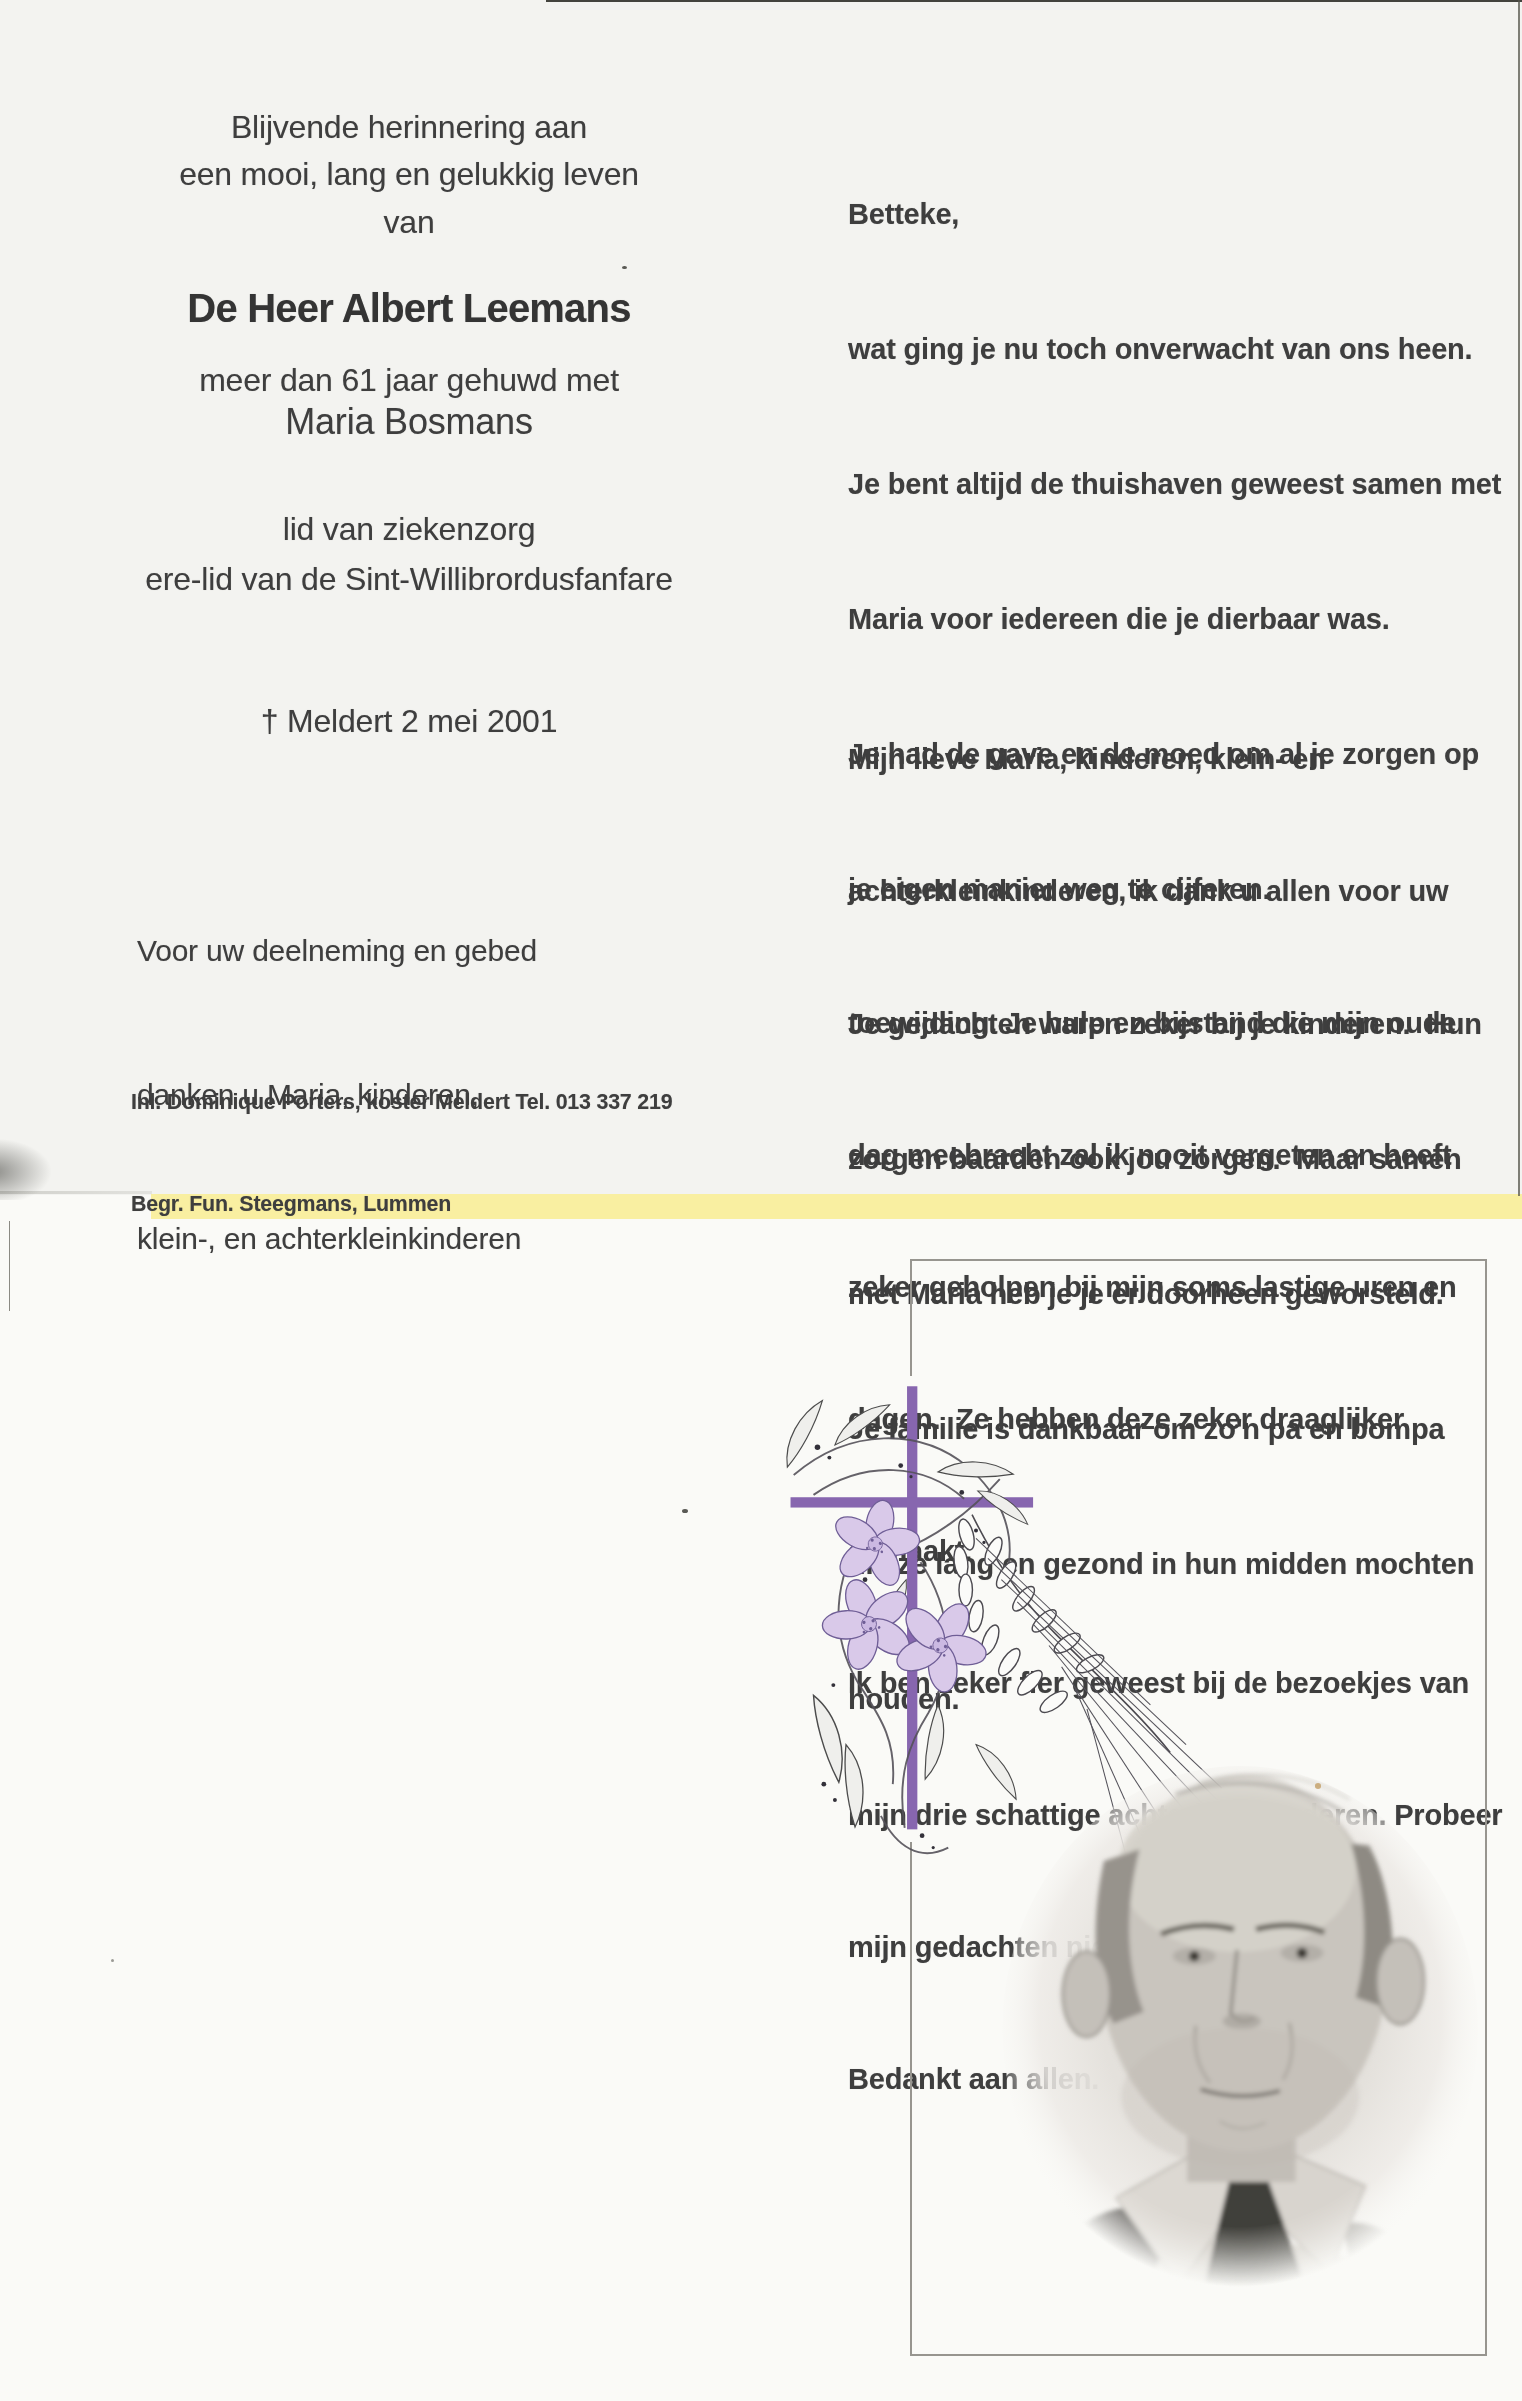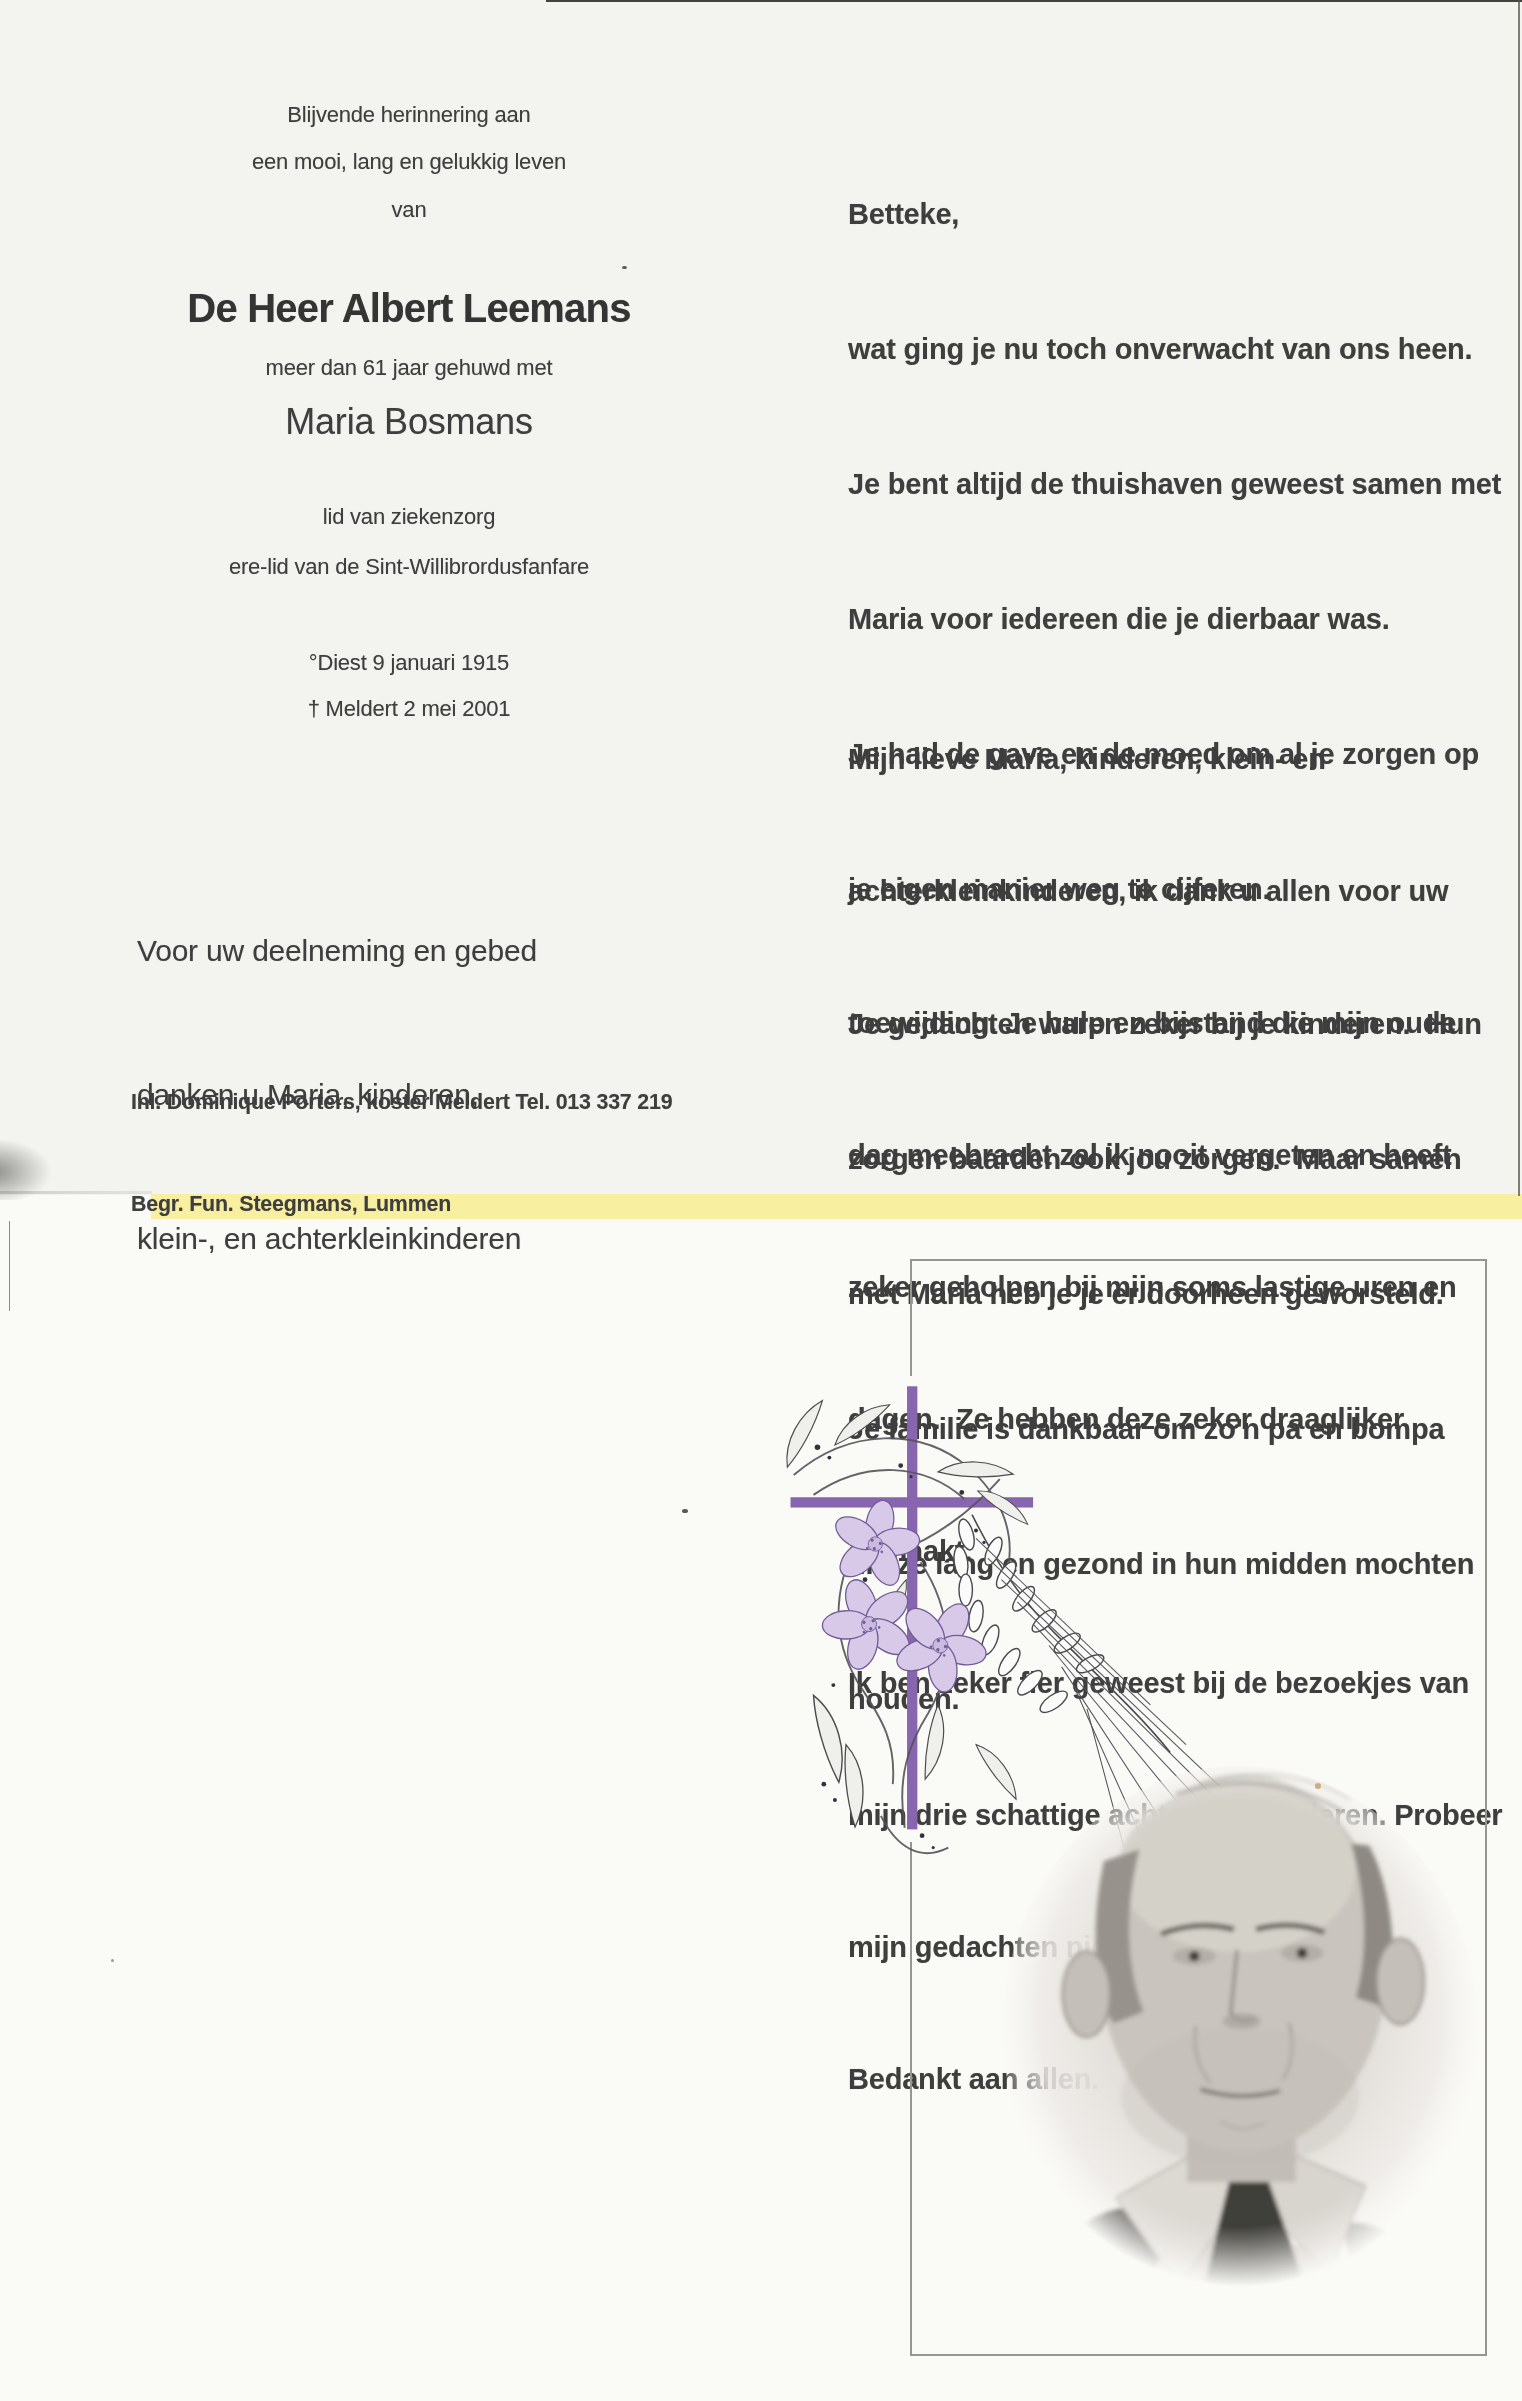--- a/index.html
+++ b/index.html
@@ -25,21 +25,21 @@
   .scan-top-line{position:absolute;left:546px;top:0;width:977px;height:2.4px;background:#23231d;opacity:.85;}
   .scan-right-line{position:absolute;left:1518px;top:0;width:2.4px;height:1196px;background:#55554c;opacity:.75;}
   .left-curl{position:absolute;left:-8px;top:1137px;width:62px;height:63px;
     background:radial-gradient(ellipse at 0% 55%,rgba(55,55,50,.55),rgba(55,55,50,0) 68%);}
   .left-edge-line{position:absolute;left:8.7px;top:1221px;width:1.6px;height:90px;background:#77756e;opacity:.85;}
   .speck{position:absolute;border-radius:50%;background:#5a5a55;}
 
   
   .t{position:absolute;color:var(--ink);white-space:pre;text-shadow:0 0 0.8px rgba(70,70,70,.35);letter-spacing:-0.2px;}
   .center{left:48px;width:722px;text-align:center;}
-  .body38{font-size:22px;line-height:1.2;}
+  .body38{font-size:32px;line-height:1.2;margin-top:6px;}
   .name{font-size:40px;font-weight:bold;color:#343434;letter-spacing:-0.8px;}
   .spouse{font-size:36px;}
   .small27{font-size:21.4px;line-height:34px;font-weight:bold;}
   .block{position:absolute;color:var(--ink);white-space:pre;text-shadow:0 0 0.8px rgba(70,70,70,.35);letter-spacing:-0.2px;}
   .thanks{left:137px;top:831px;font-size:30px;line-height:48px;}
   .rcol{left:848px;width:658px;font-size:29px;font-weight:bold;}
   .p1{top:102px;line-height:45px;}
   .p2{top:649px;line-height:44px;}
 
   
@@ -60,21 +60,20 @@
   <div class="t center body38" style="top:149px">een mooi, lang en gelukkig leven</div>
   <div class="t center body38" style="top:197px">van</div>
 
   <div class="t center name" style="top:286px">De Heer Albert Leemans</div>
   <div class="t center body38" style="top:355px">meer dan 61 jaar gehuwd met</div>
   <div class="t center spouse" style="top:401px">Maria Bosmans</div>
 
   <div class="t center body38" style="top:504px">lid van ziekenzorg</div>
   <div class="t center body38" style="top:554px">ere-lid van de Sint-Willibrordusfanfare</div>
 
-  <div class="t center body38" style="top:650px">°Diest 9 januari 1915</div>
   <div class="t center body38" style="top:696px">† Meldert 2 mei 2001</div>
 
   <div class="block thanks">
     <div>Voor uw deelneming en gebed</div>
     <div>danken u Maria, kinderen,</div>
     <div>klein-, en achterkleinkinderen</div>
   </div>
 
   <div class="block small27" style="left:131px;top:1017px">
     <div>Inl. Dominique Porters, koster Meldert Tel. 013 337 219</div>

